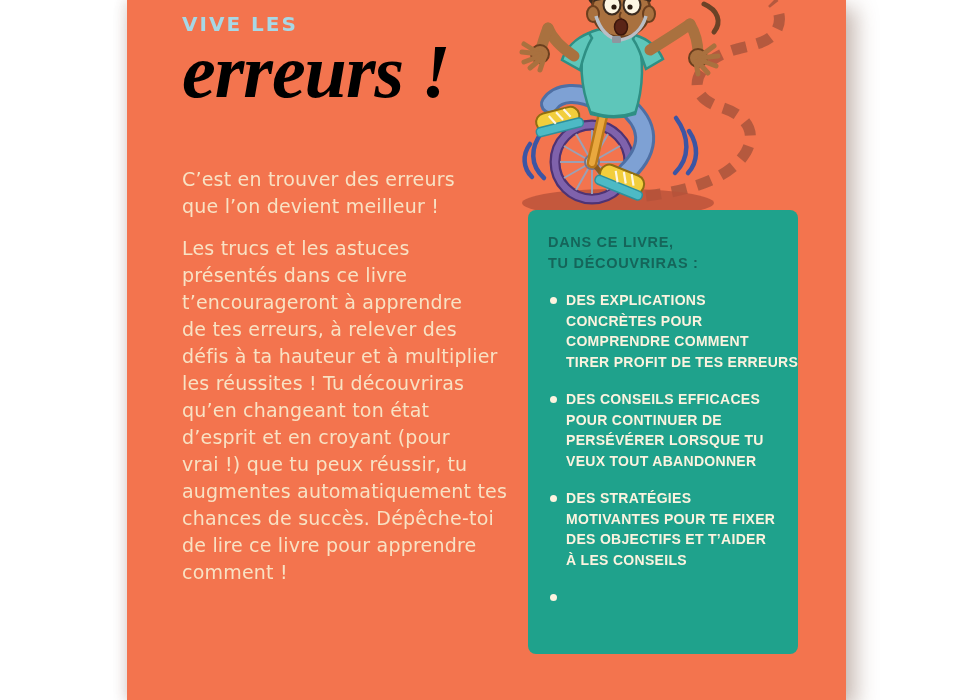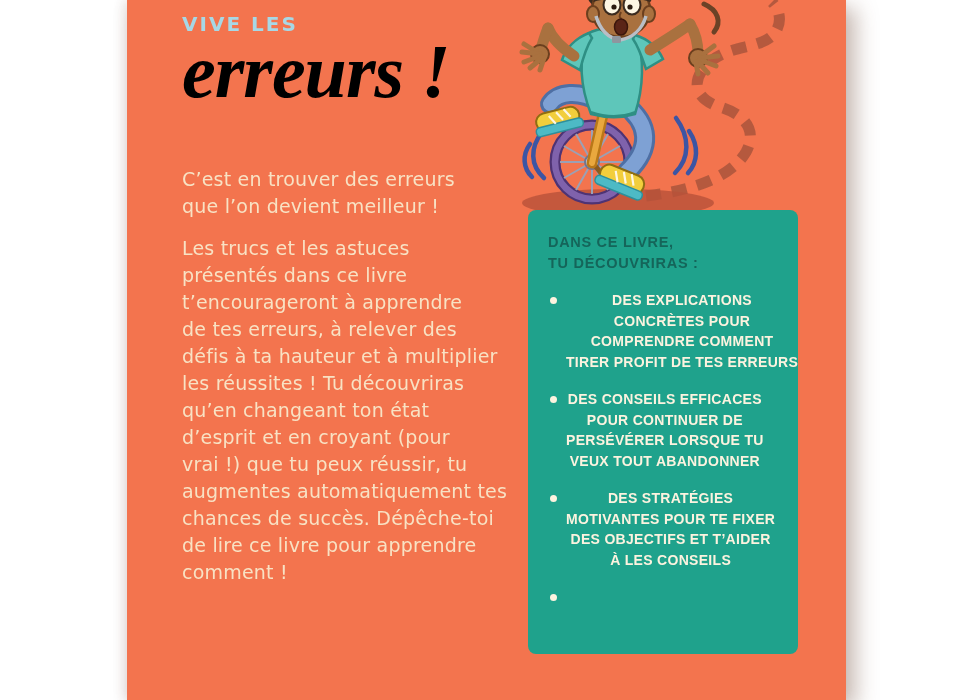--- a/index.html
+++ b/index.html
@@ -33,21 +33,21 @@
   
   .info-box{
     position:absolute;left:401px;top:210px;width:270px;height:444px;
     background:#1FA28C;border-radius:8px;box-sizing:border-box;
     padding:22px 18px 0 20px;z-index:2;
   }
   .info-heading{
     color:#15655A;font-weight:bold;font-size:14.5px;line-height:21px;
     letter-spacing:.7px;white-space:pre;font-family:"Liberation Sans", sans-serif;
   }
-  .info-list{list-style:none;margin:16px 0 0 0;padding:0;text-align:center;}
+  .info-list{list-style:none;margin:16px 0 0 0;padding:0;}
   .info-list li{display:flex;margin:0 0 17px 0;}
   .dot{
     width:7px;height:7px;border-radius:50%;background:#FCF3DF;
     margin:7px 9px 0 2px;flex:0 0 auto;
   }
   .li-text{
     color:#FCF3DF;font-weight:bold;font-size:14px;line-height:20.5px;
     letter-spacing:.3px;white-space:pre;font-family:"Liberation Sans", sans-serif;
   }
   

